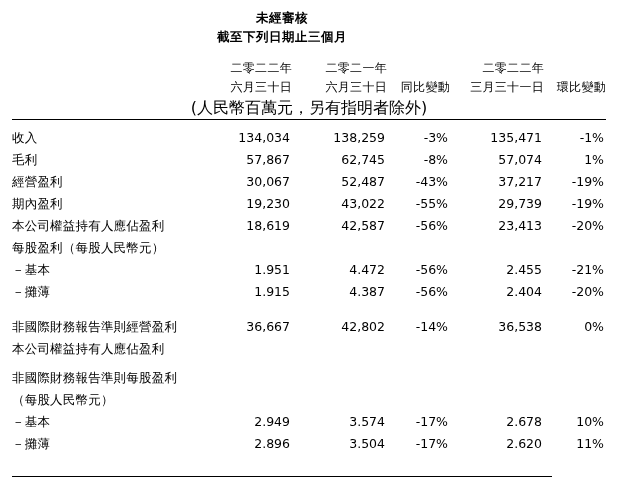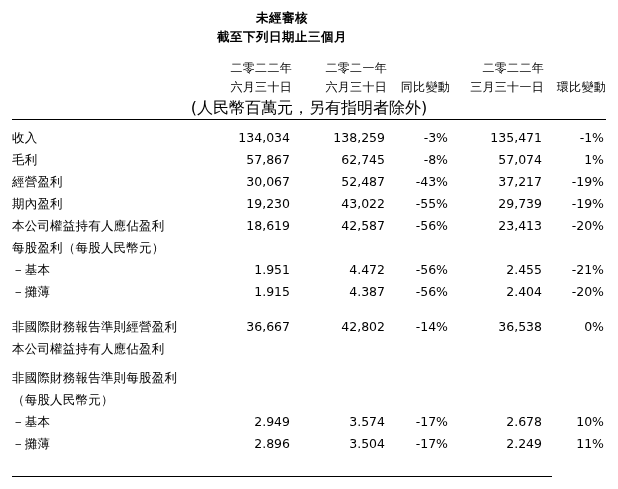--- a/index.html
+++ b/index.html
@@ -279,21 +279,21 @@
         <td class="num">-17%</td>
         <td class="num">2.678</td>
         <td class="num">10%</td>
       </tr>
 
       <tr class="datarow">
         <td class="label indent">－攤薄</td>
         <td class="num bold">2.896</td>
         <td class="num">3.504</td>
         <td class="num">-17%</td>
-        <td class="num">2.249</td>
+        <td class="num">2.620</td>
         <td class="num">11%</td>
       </tr>
 
     </tbody>
   </table>
 
   <div class="footer-rule"></div>
 </div>
 
 </body></html>

